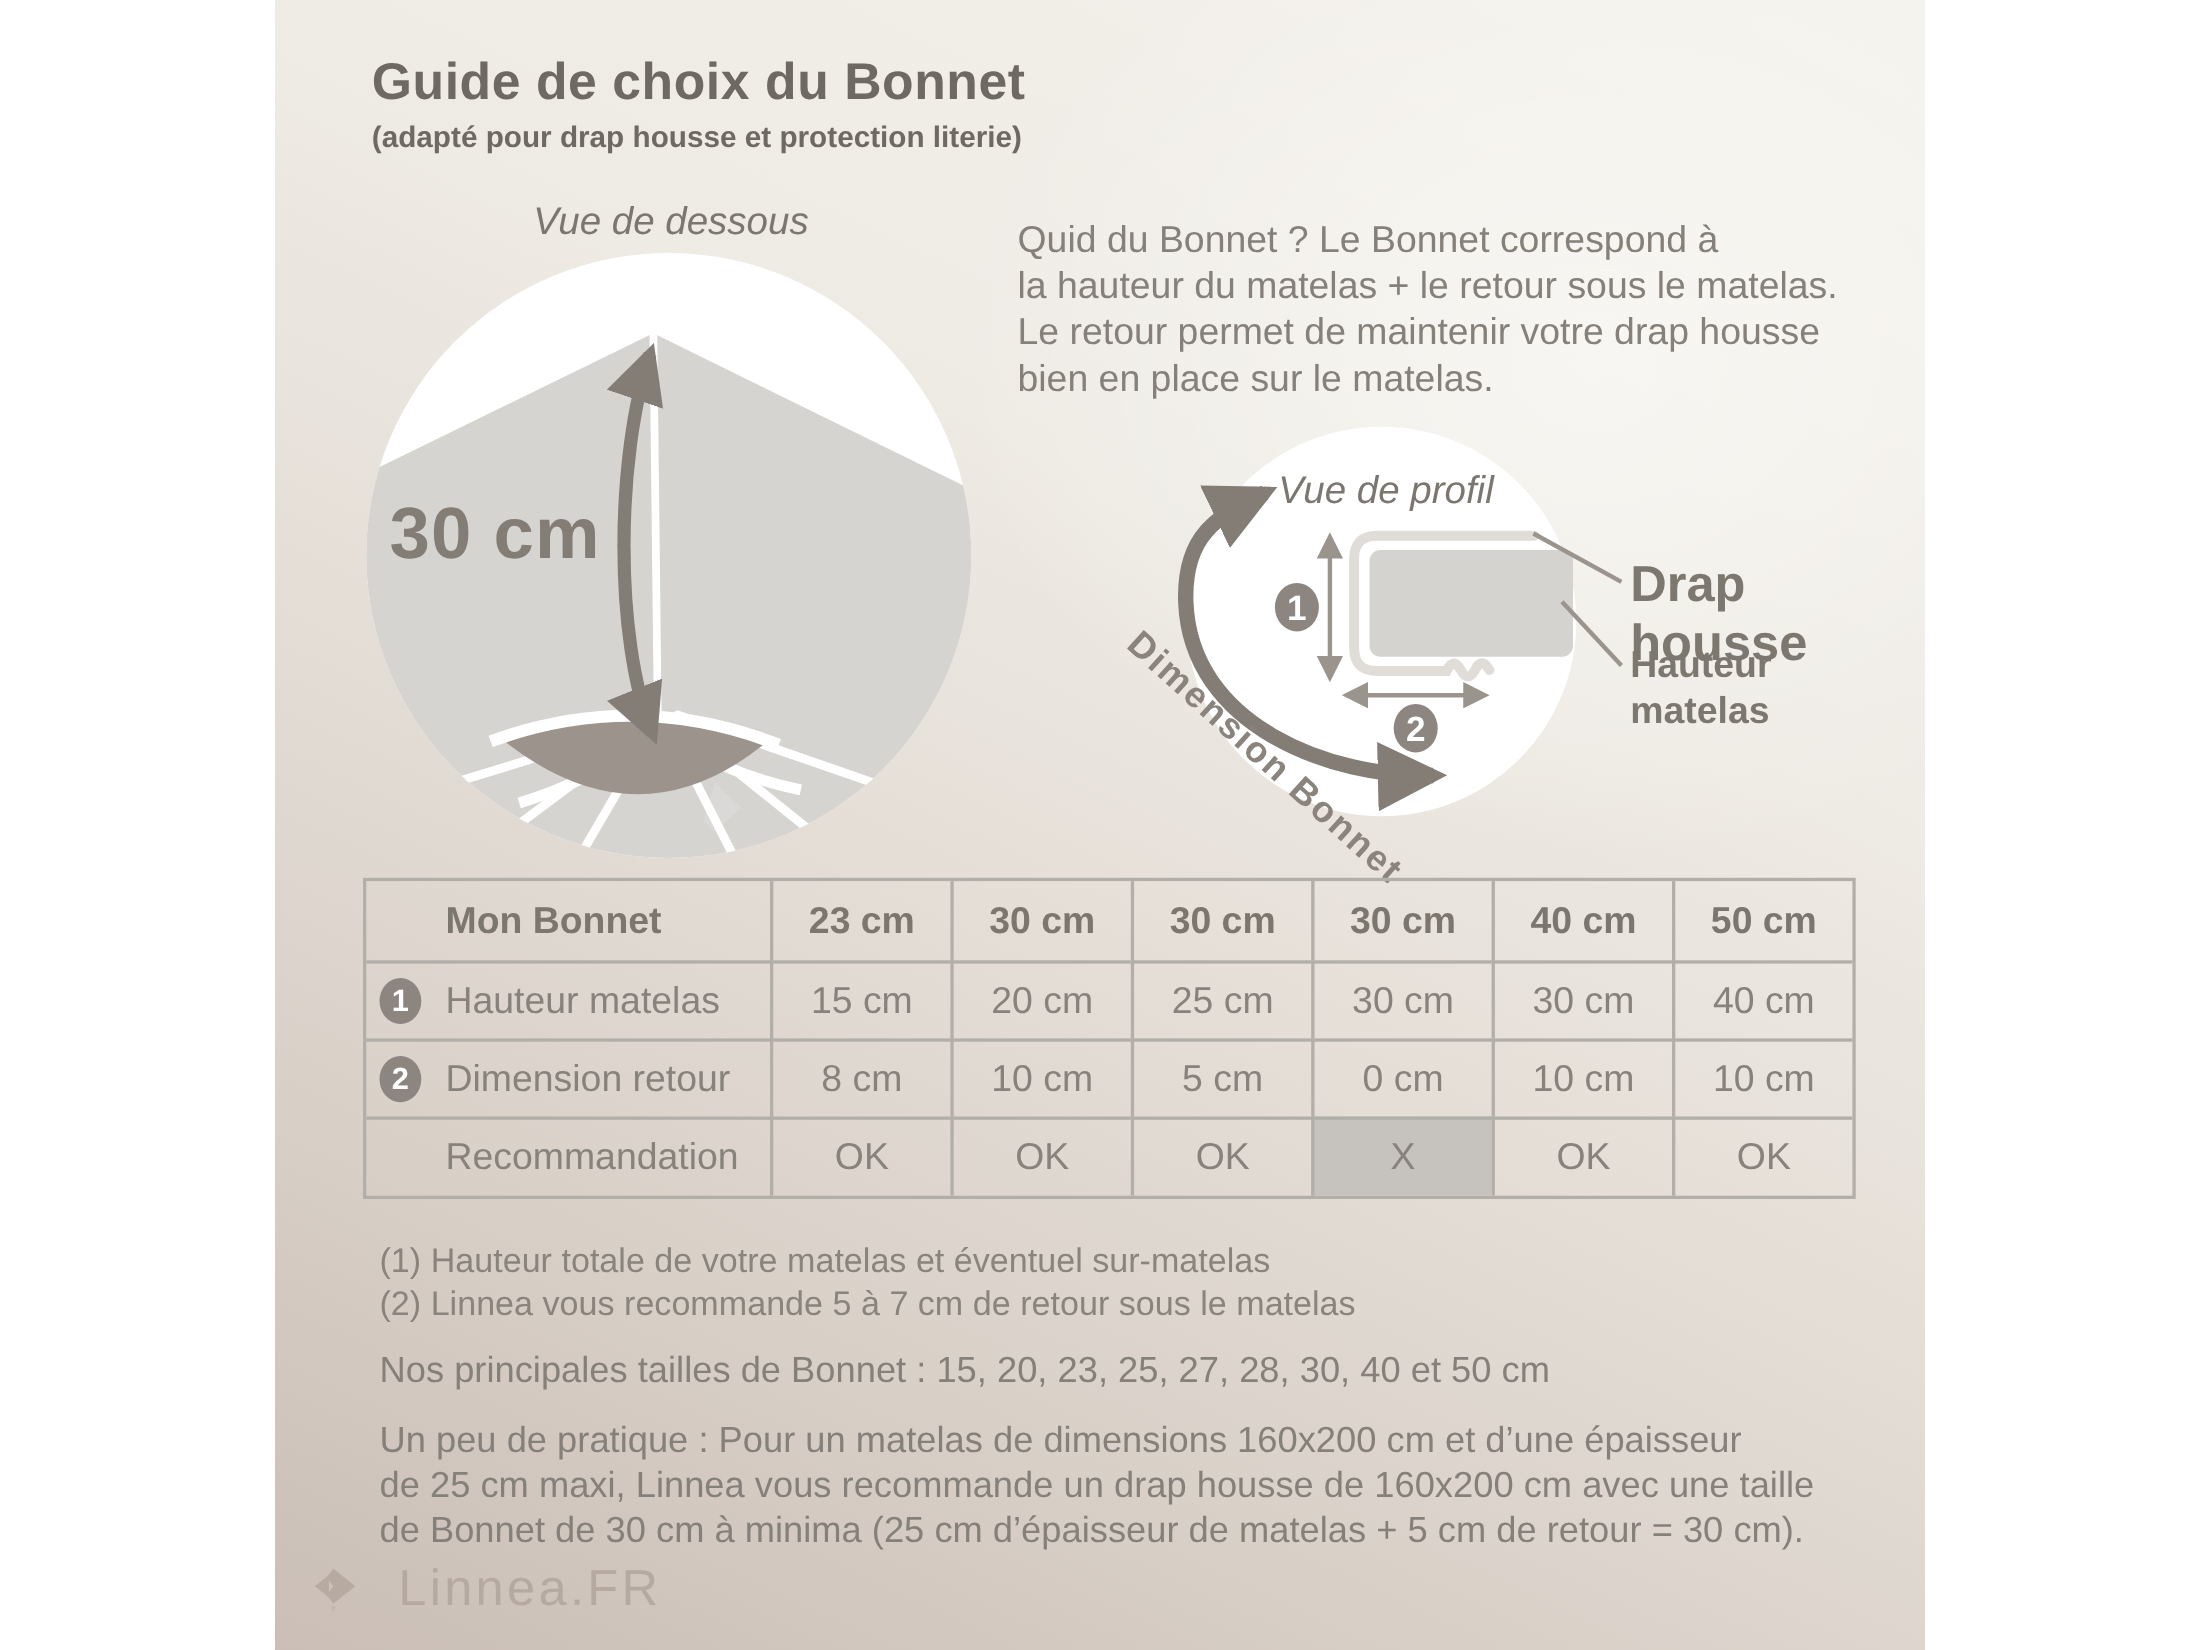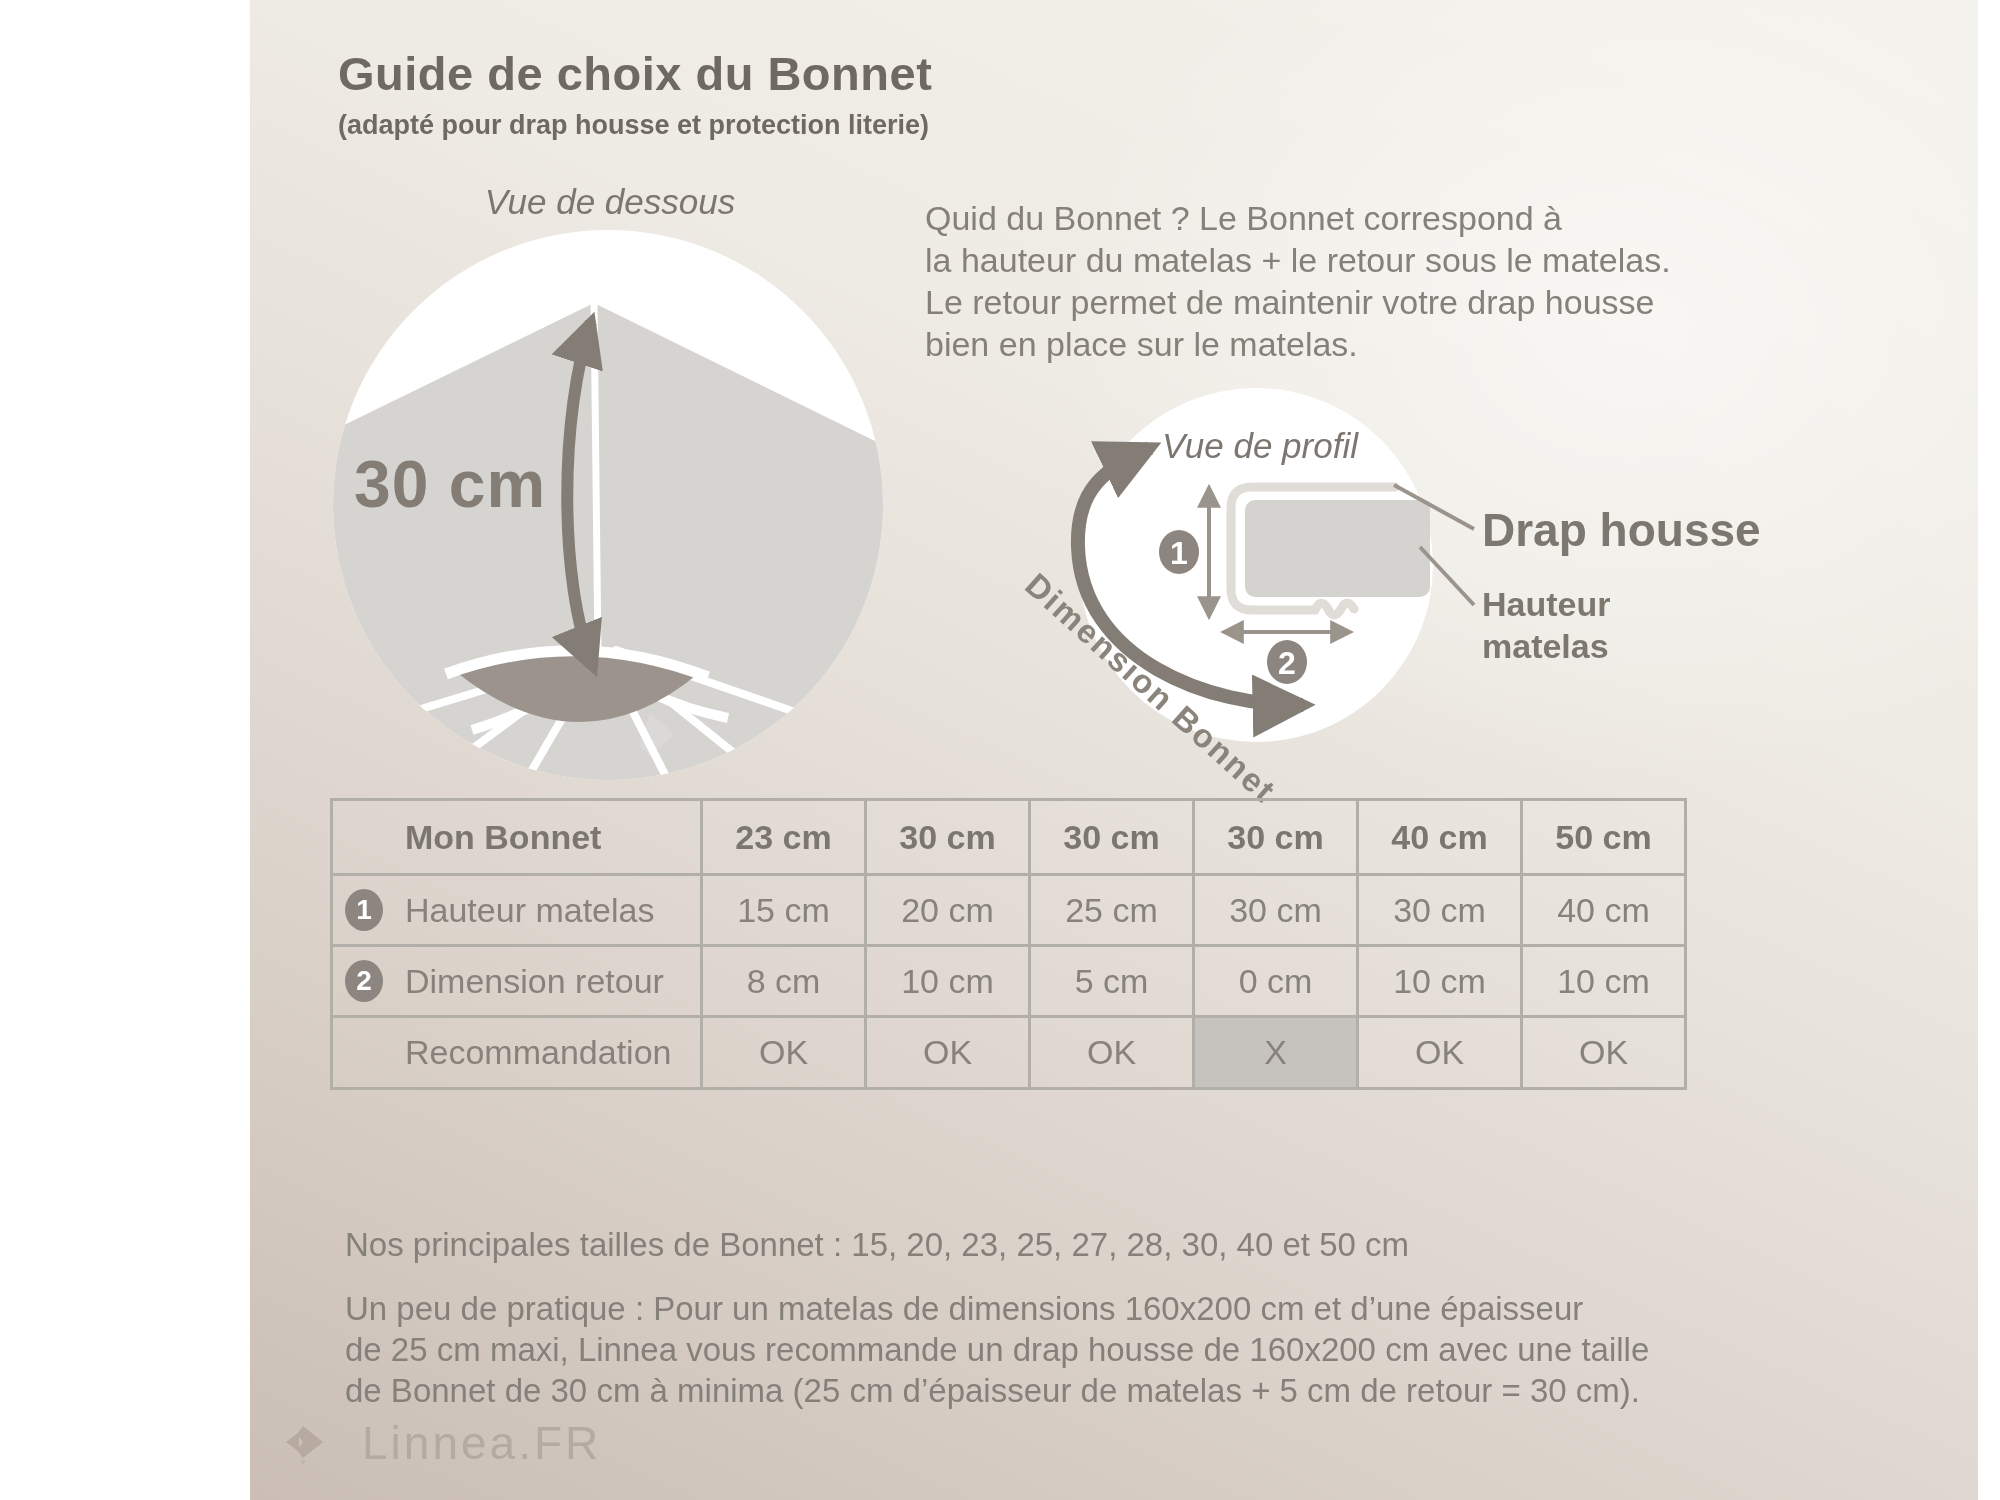--- a/index.html
+++ b/index.html
@@ -1,18 +1,18 @@
 <!DOCTYPE html>
 <html><head>
 <meta charset="utf-8">
 <style>
   html,body{margin:0;padding:0;}
   body{width:2000px;height:1500px;background:#ffffff;position:relative;
        font-family:"Liberation Sans",sans-serif;overflow:hidden;}
-  .canvas{position:absolute;left:250px;top:0;width:1728px;height:1500px;overflow:hidden;
+  .canvas{position:absolute;left:250px;top:0;width:1500px;height:1500px;overflow:hidden;
     background:
       radial-gradient(ellipse 900px 700px at 80% 22%, rgba(255,255,255,0.5), rgba(255,255,255,0) 65%),
       linear-gradient(205deg,#f4f2ec 0%,#eeebe4 35%,#ded6ce 68%,#cabeb6 100%);}
   .title{position:absolute;left:88px;top:46px;font-size:47px;font-weight:700;color:#6e6a63;letter-spacing:.5px;}
   .subtitle{position:absolute;left:88px;top:110px;font-size:27px;font-weight:700;color:#6e6a63;}
   .intro{position:absolute;left:675px;top:197px;font-size:34px;line-height:42px;color:#85807a;}
   .caption{font-style:italic;font-size:35px;color:#7b766f;position:absolute;text-align:center;}
   .cap-dessous{left:195px;top:182px;width:330px;}
   .cap-profil{left:905px;top:426px;width:210px;}
   .measure30{position:absolute;left:104px;top:446px;font-size:66px;font-weight:700;color:#837d75;letter-spacing:1px;}
@@ -155,20 +155,24 @@
       <span>Recommandation</span>
     </div>
     <div class="cell">OK</div>
     <div class="cell">OK</div>
     <div class="cell">OK</div>
     <div class="cell hl">X</div>
     <div class="cell">OK</div>
     <div class="cell">OK</div>
   </div>
 
+  <div class="footnotes">
+    <div>(1) Hauteur totale de votre matelas et éventuel sur-matelas</div>
+    <div>(2) Linnea vous recommande 5 à 7 cm de retour sous le matelas</div>
+  </div>
 
   <div class="sizes">
     <span class="u">Nos principales tailles de Bonnet</span><span> : 15, 20, 23, 25, 27, 28, 30, 40 et 50 cm</span>
   </div>
 
   <div class="practice">
     <div><span class="u">Un peu de pratique</span><span> : Pour un matelas de dimensions 160x200 cm et d’une épaisseur</span></div>
     <div>de 25 cm maxi, Linnea vous recommande un drap housse de 160x200 cm avec une taille</div>
     <div>de Bonnet de 30 cm à minima (25 cm d’épaisseur de matelas + 5 cm de retour = 30 cm).</div>
   </div>

